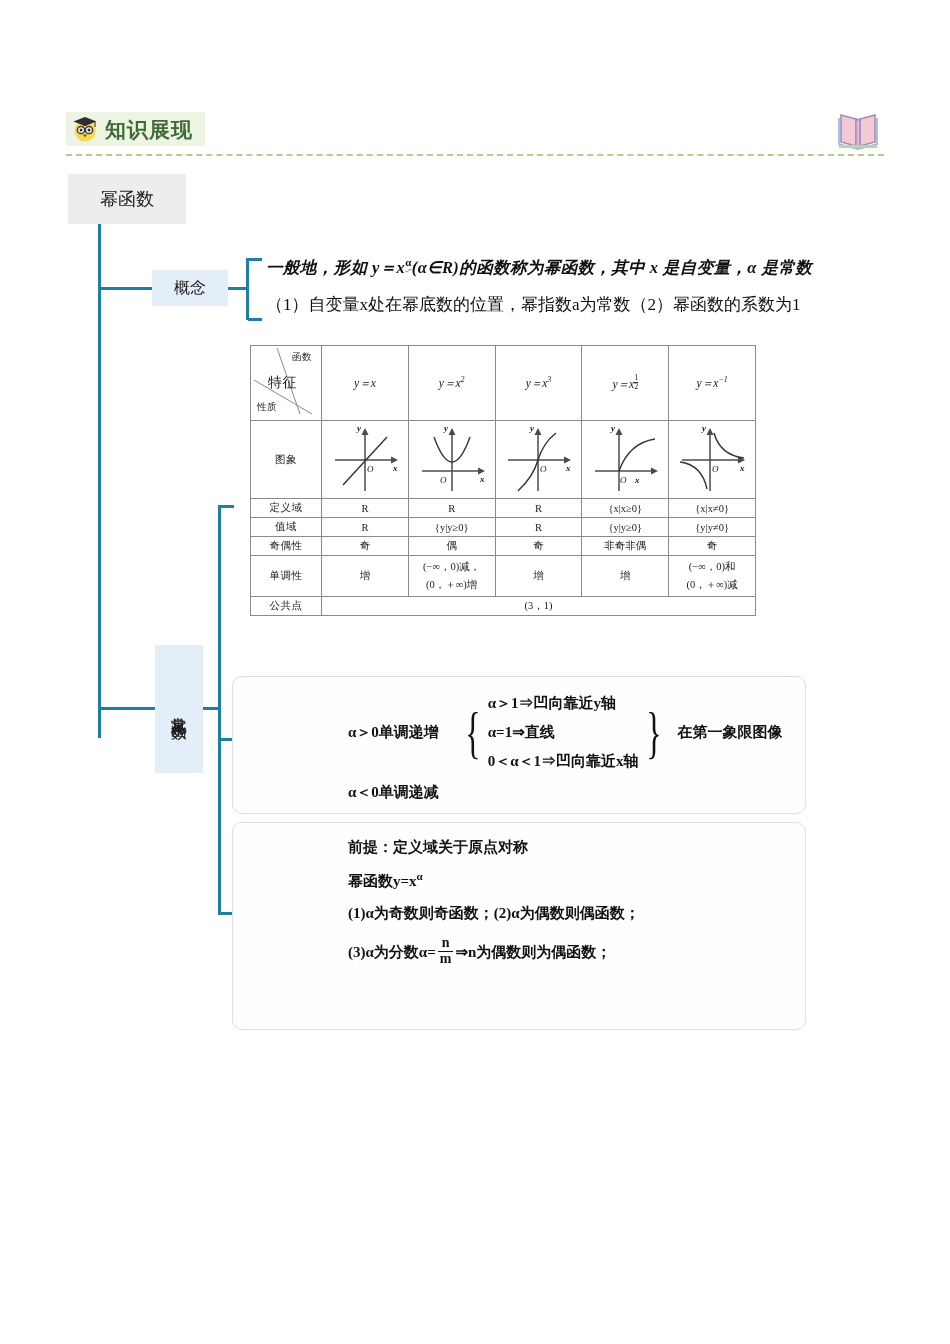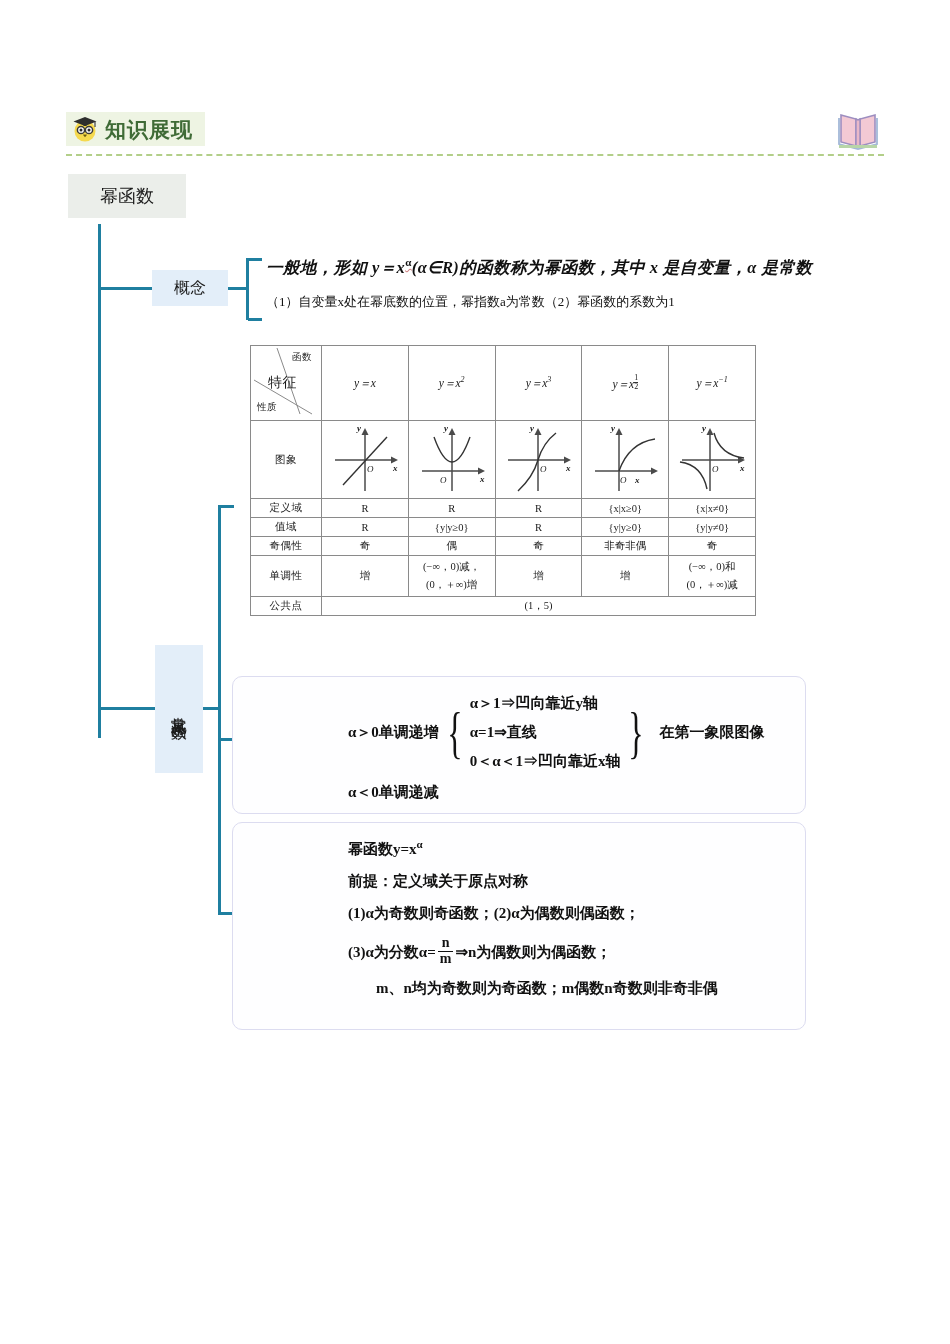--- a/index.html
+++ b/index.html
@@ -60,21 +60,21 @@
     position: absolute;
     display: flex;
     align-items: center;
     justify-content: center;
     font-size: 18px;
     color: #1a1a1a;
     line-height: 1.35;
   }
   #node-root {
     left: 68px; top: 174px;
-    width: 118px; height: 44px;
+    width: 118px; height: 50px;
     background: #ebeeea;
   }
   #node-concept {
     left: 152px; top: 270px;
     width: 76px; height: 36px;
     background: #e3eef9;
     font-size: 16px;
   }
   #node-common {
     left: 155px; top: 645px;
@@ -133,21 +133,21 @@
     letter-spacing: 0.4px;
     white-space: nowrap;
   }
   #concept-line1 .sup { font-size: 11px; vertical-align: super; font-style: normal; }
   #concept-line1 .wavy {
     text-decoration: underline wavy #cf7f7f;
     text-underline-offset: 2px;
   }
   #concept-line2 {
     margin-top: 14px;
-    font-size: 13px;
+    font-size: 17px;
     color: #111;
     white-space: nowrap;
   }
 
   
   #prop-table {
     position: absolute;
     left: 250px; top: 345px;
     width: 506px;
     border-collapse: collapse;
@@ -209,21 +209,21 @@
   .mathline {
     font-family: "Liberation Serif", serif;
     font-weight: bold;
     font-size: 15px;
     color: #111;
     white-space: nowrap;
   }
   
   #mono-body { position:absolute; left:348px; top:694px; }
   #mono-row  { display:flex; align-items:center; }
-  #mono-lead { margin-right: 2px; }
+  #mono-lead { margin-right: 20px; }
   .brace {
     font-size: 58px;
     font-weight: 400;
     line-height: 0.82;
     font-family: "Liberation Serif", serif;
     color:#111;
     transform: scaleX(0.55);
     display:inline-block;
   }
   #mono-cases { display:flex; flex-direction:column; gap:10px; margin:0 1px; }
@@ -432,21 +432,21 @@
         <div>增</div>
       </td>
       <td class="two-line">
         <div>(−∞，0)和</div>
         <div>(0，＋∞)减</div>
       </td>
     </tr>
 
     <tr>
       <td class="lbl">公共点</td>
-      <td colspan="5">(1，5)</td>
+      <td colspan="5">(3，1)</td>
     </tr>
   </tbody>
 </table>
 
 <div class="panel" id="panel-mono"></div>
 <div id="mono-body">
   <div id="mono-row">
     <span class="mathline" id="mono-lead">α＞0单调递增</span>
     <span class="brace">{</span>
     <span id="mono-cases">
@@ -455,18 +455,17 @@
       <span class="mathline">0＜α＜1⇒凹向靠近x轴</span>
     </span>
     <span class="brace">}</span>
     <span class="mathline" id="mono-tail">在第一象限图像</span>
   </div>
 </div>
 <div class="mathline" id="mono-last">α＜0单调递减</div>
 
 <div class="panel" id="panel-parity"></div>
 <div id="parity-body">
+  <div class="mathline">前提：定义域关于原点对称</div>
   <div class="mathline"><span>幂函数y=x</span><span class="sup" style="font-size:11px;vertical-align:super;">α</span></div>
-  <div class="mathline">前提：定义域关于原点对称</div>
   <div class="mathline">(1)α为奇数则奇函数；(2)α为偶数则偶函数；</div>
   <div class="mathline"><span>(3)α为分数α=</span><span class="frac-b"><span class="num">n</span><span class="den">m</span></span><span>⇒n为偶数则为偶函数；</span></div>
-  <div class="mathline indent">m、n均为奇数则为奇函数；m偶数n奇数则非奇非偶</div>
 </div>
 
 </body></html>

